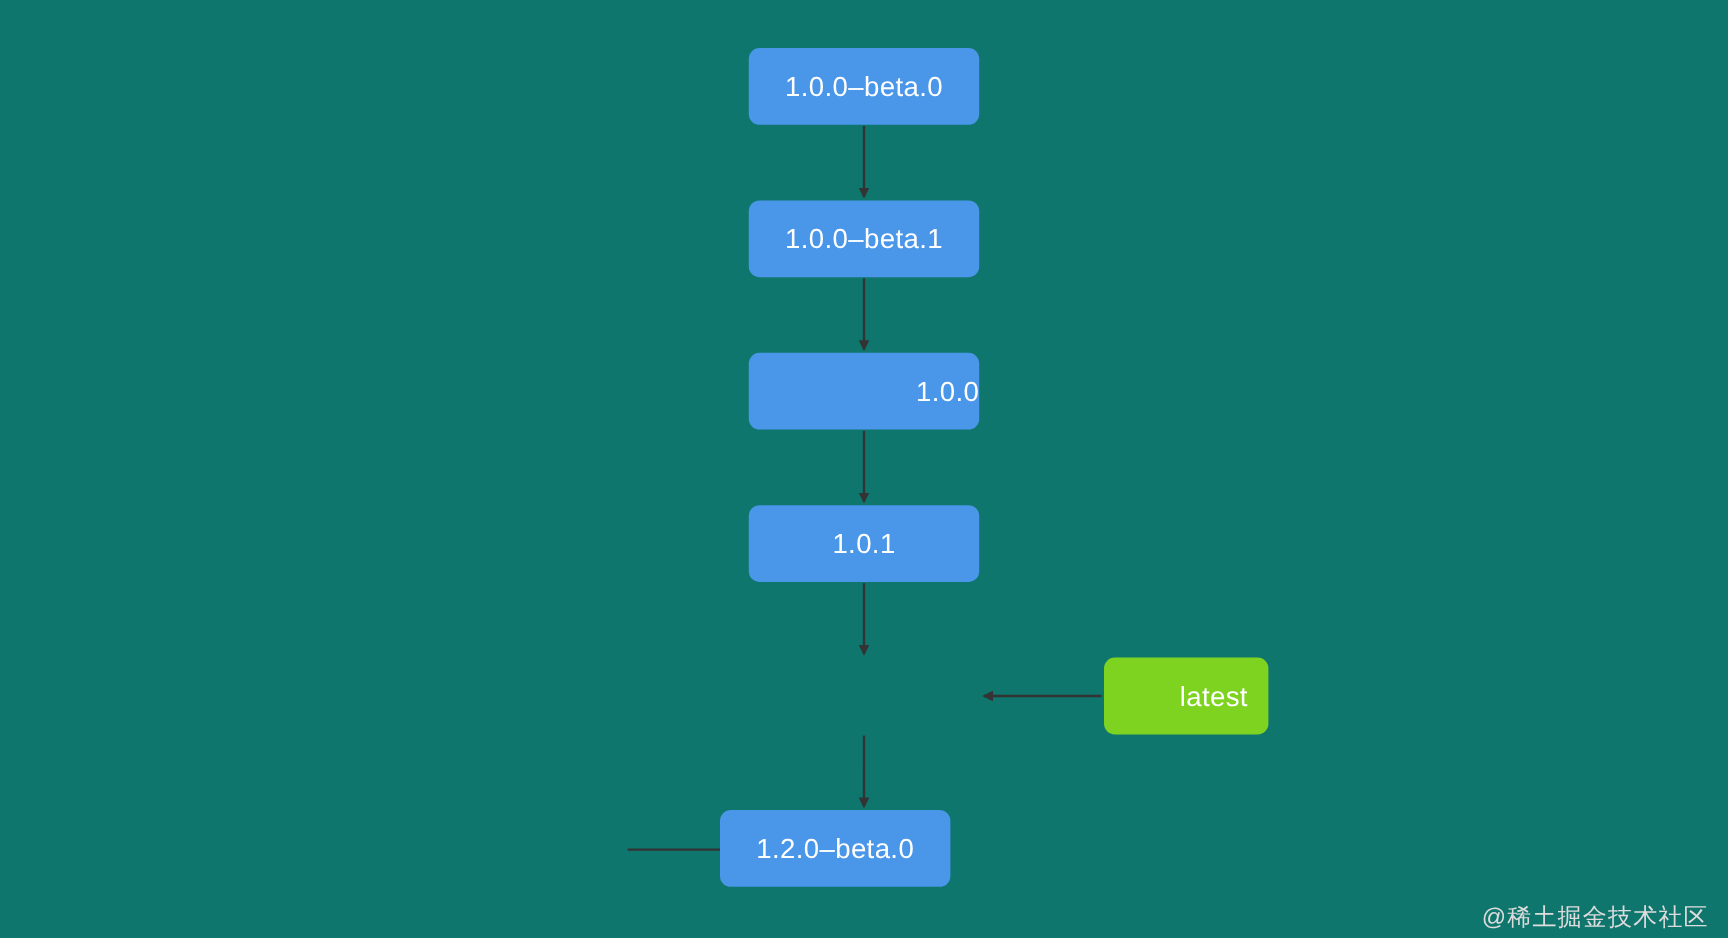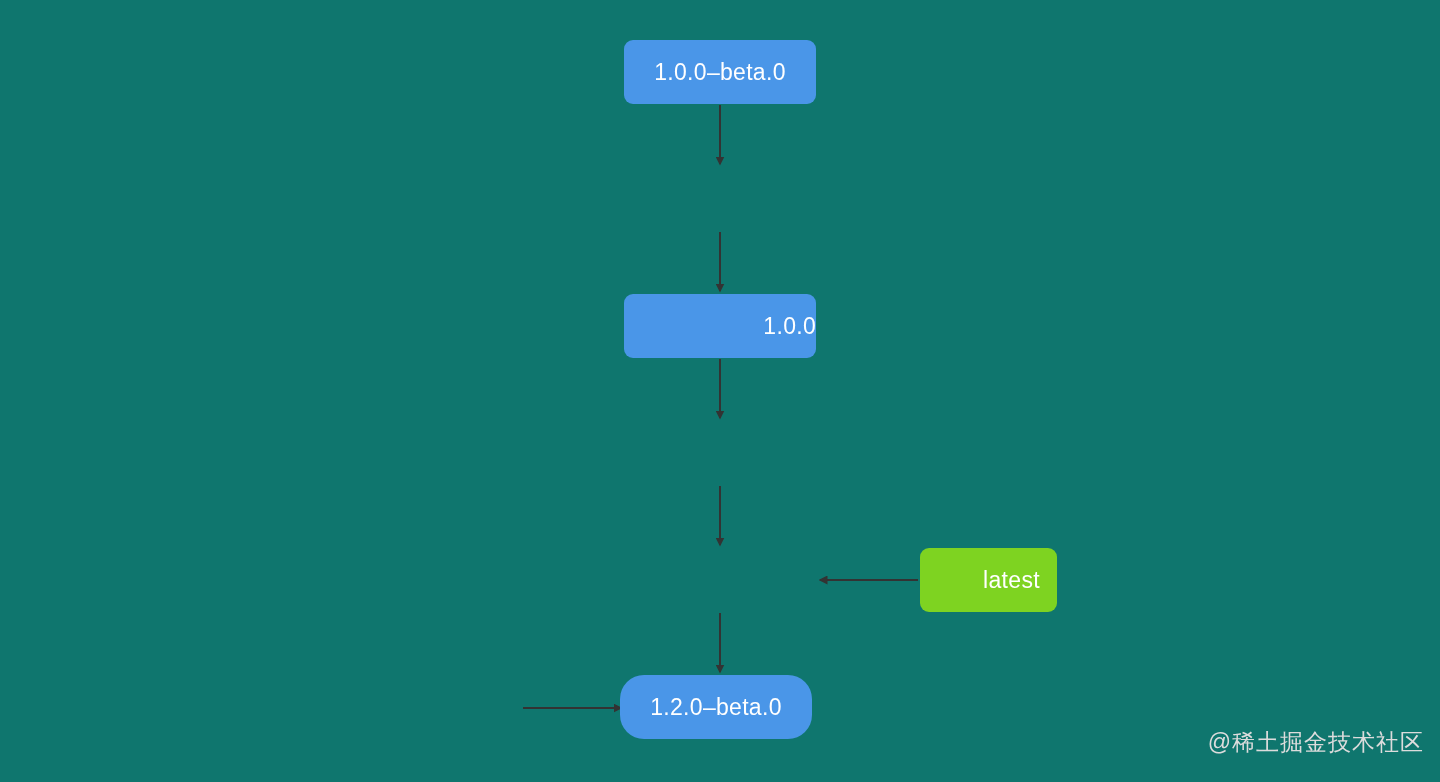--- a/index.html
+++ b/index.html
@@ -36,30 +36,30 @@
   .node.version { background: #4a96e8; width: 192px; height: 64px; }
   .node.tag-latest { background: #7ed321; width: 137px; height: 64px; }
   .node.tag-beta  { background: #f5a623; width: 139px; height: 64px; }
 
   
   .n0 { left: 624px; top: 40px; }
   .n1 { left: 624px; top: 167px; }
   .n2 { left: 624px; top: 294px; justify-content: flex-end; }
   .n3 { left: 624px; top: 421px; }
   .n4 { left: 624px; top: 548px; }
-  .n5 { left: 620px; top: 675px; border-radius: 24px; }
+  .n5 { left: 600px; top: 675px; }
   .n-latest { left: 920px; top: 548px; padding-left: 46px; }
   .n-beta   { left: 382px; top: 676px; }
 
   .watermark {
     position: absolute;
     right: 16px;
-    bottom: 24px;
+    bottom: 4px;
     color: #dcdcdc;
-    font-size: 23px;
+    font-size: 20px;
     letter-spacing: 1px;
     user-select: none;
     margin-top: 16px;
   }
 </style>
 </head>
 <body>
 
 <div class="canvas">
 
@@ -77,22 +77,28 @@
     <line x1="720" y1="613" x2="720" y2="672" stroke="#333333" stroke-width="2" marker-end="url(#ah)"></line>
 
     <line x1="918" y1="580" x2="820" y2="580" stroke="#333333" stroke-width="2" marker-end="url(#ah)"></line>
 
     <line x1="523" y1="708" x2="621" y2="708" stroke="#333333" stroke-width="2" marker-end="url(#ah)"></line>
   </svg>
 
   <div class="node version n0">
     <span>1.0.0–beta.0</span>
   </div>
+  <div class="node version n1">
+    <span>1.0.0–beta.1</span>
+  </div>
   <div class="node version n2">
     <span>1.0.0</span>
+  </div>
+  <div class="node version n3">
+    <span>1.0.1</span>
   </div>
   <div class="node version n5">
     <span>1.2.0–beta.0</span>
   </div>
 
   <div class="node tag-latest n-latest">
     <span>latest</span>
   </div>
 
   <div class="watermark">@稀土掘金技术社区</div>

